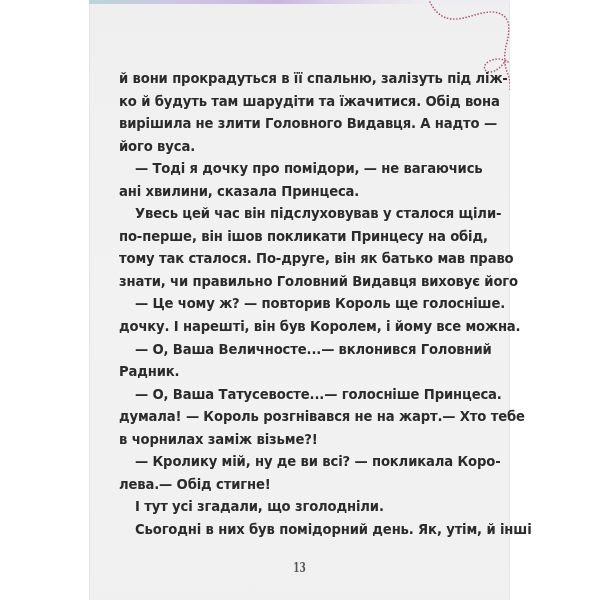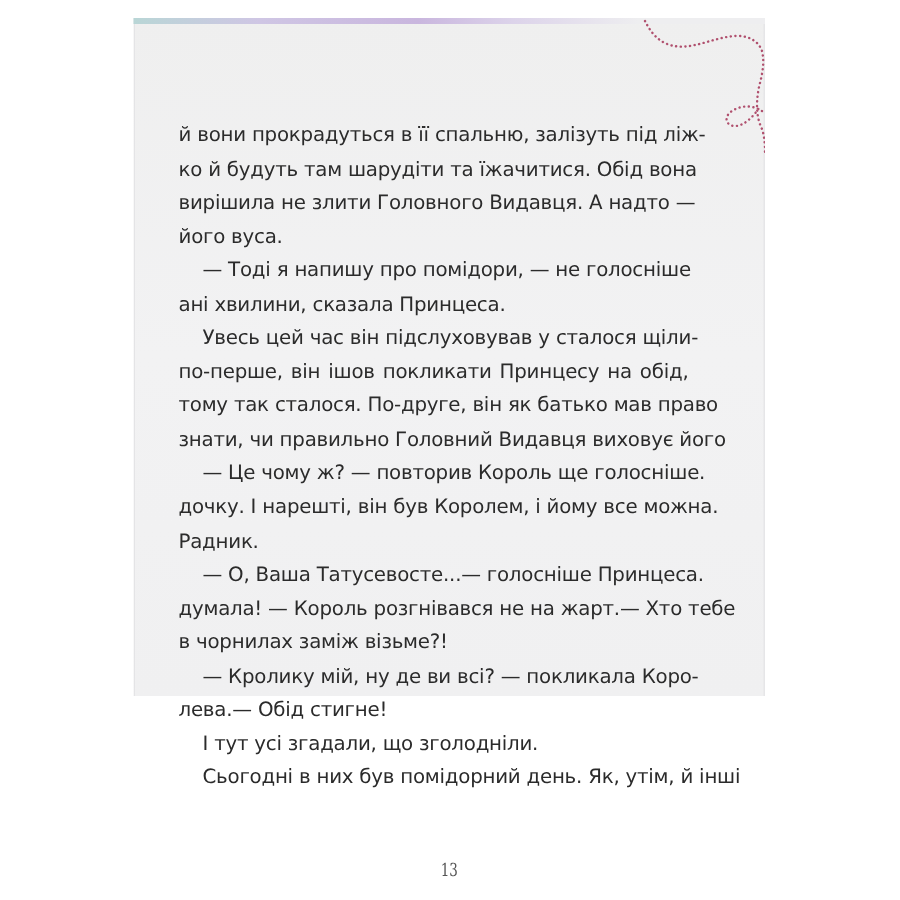--- a/index.html
+++ b/index.html
@@ -1,22 +1,23 @@
 <!DOCTYPE html>
 <html><head>
 <meta charset="utf-8">
 <style>
   html, body { margin:0; padding:0; }
   body {
     width:600px; height:600px; background:#ffffff; position:relative; overflow:hidden;
   }
   .page {
-    position:absolute; left:89px; top:12px; width:421px; height:452px;
+    position:absolute; left:89px; top:0; width:421px; height:600px;
     background: linear-gradient(180deg, #efefef 0%, #f2f2f3 50%, #f0f0f1 100%);
     box-shadow: inset 1px 0 0 #e4e4e6, inset -1px 0 0 #e6e6e8;
+    font-weight: bold;
   }
   .top-strip {
     position:absolute; left:0; top:0; width:421px; height:4px;
     background: linear-gradient(90deg, #b9d6d6 0%, #cfc6e4 20%, #c9b6de 45%, #dcd3ea 60%, #eeeef0 80%);
   }
   .deco {
     position:absolute; left:331px; top:0; width:90px; height:90px;
   }
   .text {
     position:absolute; left:30px; top:68px; width:340px;
@@ -40,28 +41,29 @@
   <svg class="deco" viewBox="0 0 90 90">
     <path d="M10,2 C14,10 20,18 32,19 C45,20 58,12 72,12 C80,12 86,16 88,22 C90,30 88,38 86,46 C84,56 84,66 88,74 C90,80 90,86 90,90" fill="none" stroke="#b0506e" stroke-width="1.6" stroke-dasharray="0.1 3" stroke-linecap="round"></path>
     <path d="M88,62 C82,58 74,58 68,62 C62,66 64,72 70,72 C76,72 82,66 86,60" fill="none" stroke="#b0506e" stroke-width="1.6" stroke-dasharray="0.1 3" stroke-linecap="round"></path>
   </svg>
 
   <div class="text" id="text">
       <span class="ln">й вони прокрадуться в її спальню, залізуть під ліж-</span>
       <span class="ln">ко й будуть там шарудіти та їжачитися. Обід вона</span>
       <span class="ln">вирішила не злити Головного Видавця. А надто —</span>
       <span class="ln last">його вуса.</span>
-      <span class="ln ind">— Тоді я напишу про помідори, — не голосніше</span>
+      <span class="ln ind">— Тоді я дочку про помідори, — не вагаючись</span>
       <span class="ln last">ані хвилини, сказала Принцеса.</span>
       <span class="ln ind">Увесь цей час він підслуховував у сталося щіли-</span>
       <span class="ln">по-перше, він ішов покликати Принцесу на обід,</span>
       <span class="ln">тому так сталося. По-друге, він як батько мав право</span>
       <span class="ln">знати, чи правильно Головний Видавця виховує його</span>
       <span class="ln ind last">— Це чому ж? — повторив Король ще голосніше.</span>
       <span class="ln last">дочку. І нарешті, він був Королем, і йому все можна.</span>
+      <span class="ln ind">— О, Ваша Величносте...— вклонився Головний</span>
       <span class="ln last">Радник.</span>
       <span class="ln ind last">— О, Ваша Татусевосте...— голосніше Принцеса.</span>
       <span class="ln">думала! — Король розгнівався не на жарт.— Хто тебе</span>
       <span class="ln last">в чорнилах заміж візьме?!</span>
       <span class="ln ind">— Кролику мій, ну де ви всі? — покликала Коро-</span>
       <span class="ln last">лева.— Обід стигне!</span>
       <span class="ln ind last">І тут усі згадали, що зголодніли.</span>
       <span class="ln ind">Сьогодні в них був помідорний день. Як, утім, й інші</span>
     </div>
 

